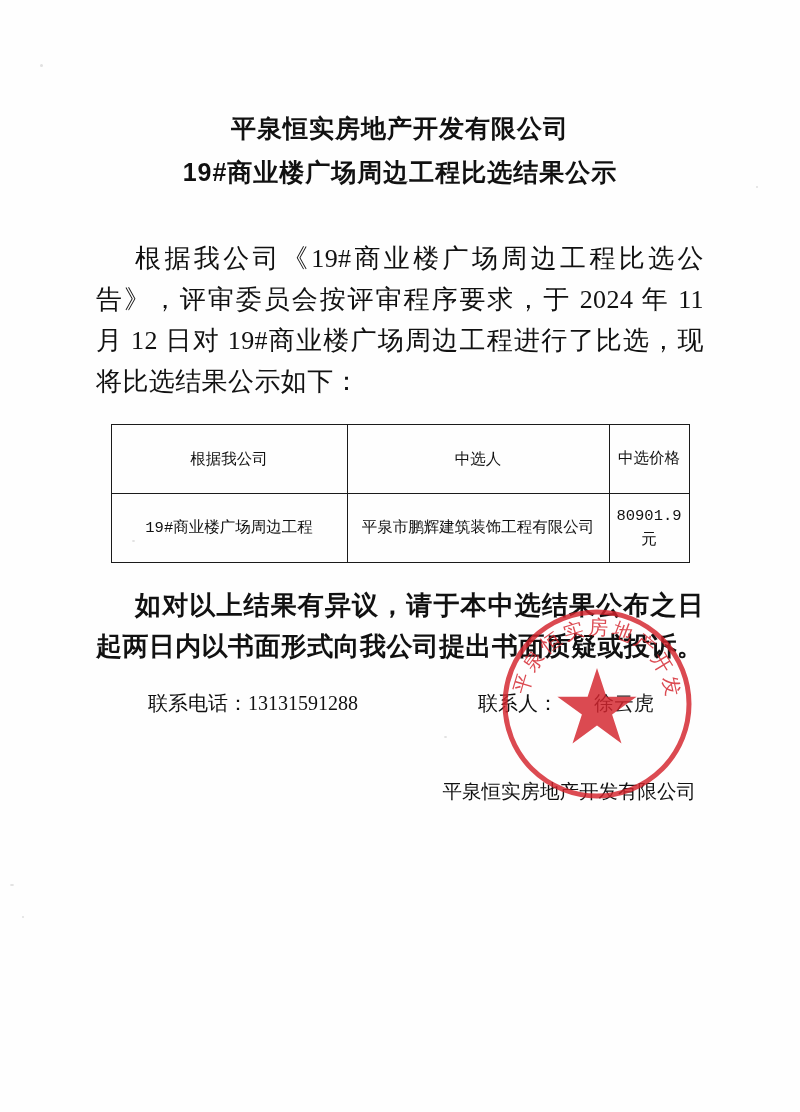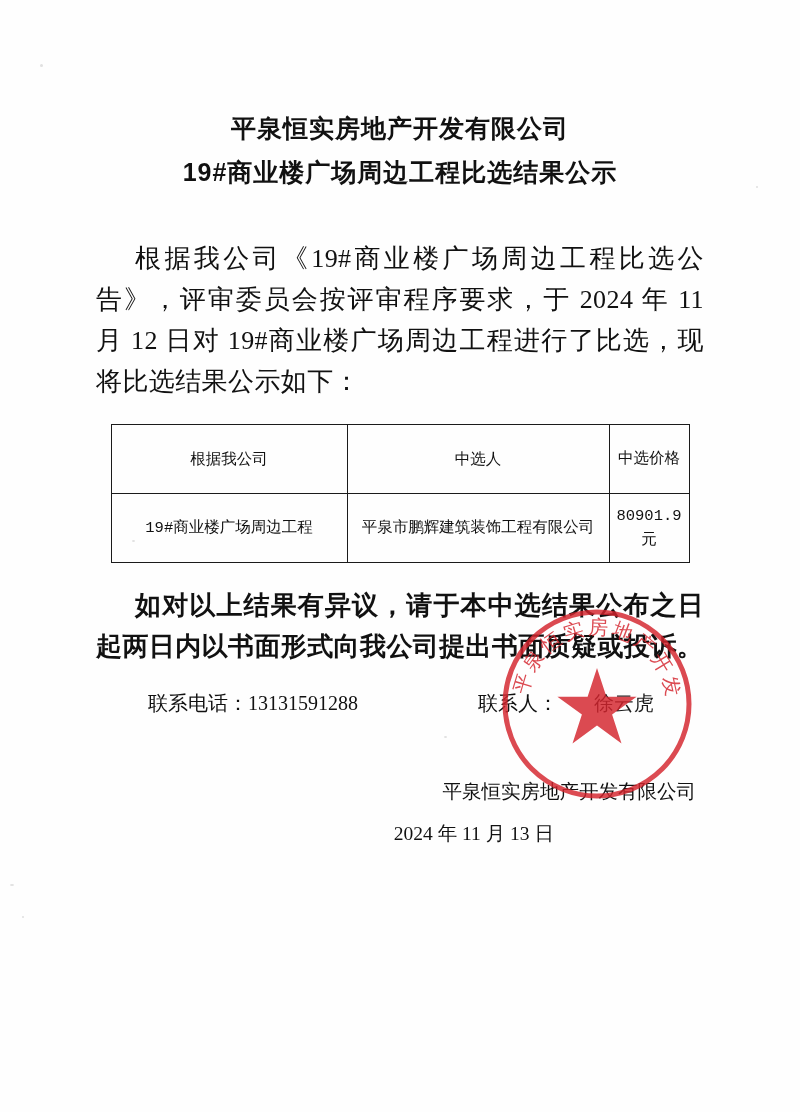--- a/index.html
+++ b/index.html
@@ -191,21 +191,20 @@
 
     <p class="para second">如对以上结果有异议，请于本中选结果公布之日起两日内以书面形式向我公司提出书面质疑或投诉。</p>
 
     <div class="contact-row">
       <span class="contact-phone">联系电话：13131591288</span>
       <span class="contact-person"><span>联系人：</span><span class="sign-name">徐云虎</span></span>
     </div>
 
     <div class="signature-block">
       <div>平泉恒实房地产开发有限公司</div>
-      <div class="sig-date">2024 年 11 月 13 日</div>
     </div>
 
   </div>
 
   <div class="seal">
     <svg width="200" height="200" viewBox="0 0 200 200" aria-hidden="true">
       <g opacity="0.82">
         <circle cx="100" cy="100" r="92" fill="none" stroke="#d4232c" stroke-width="5"></circle>
         <path id="sealArc" d="M100,100 m-70,0 a70,70 0 1,1 140,0" fill="none" stroke="none"></path>
         <text fill="#d4232c" font-size="20" font-family="'Liberation Sans', sans-serif" letter-spacing="3">

